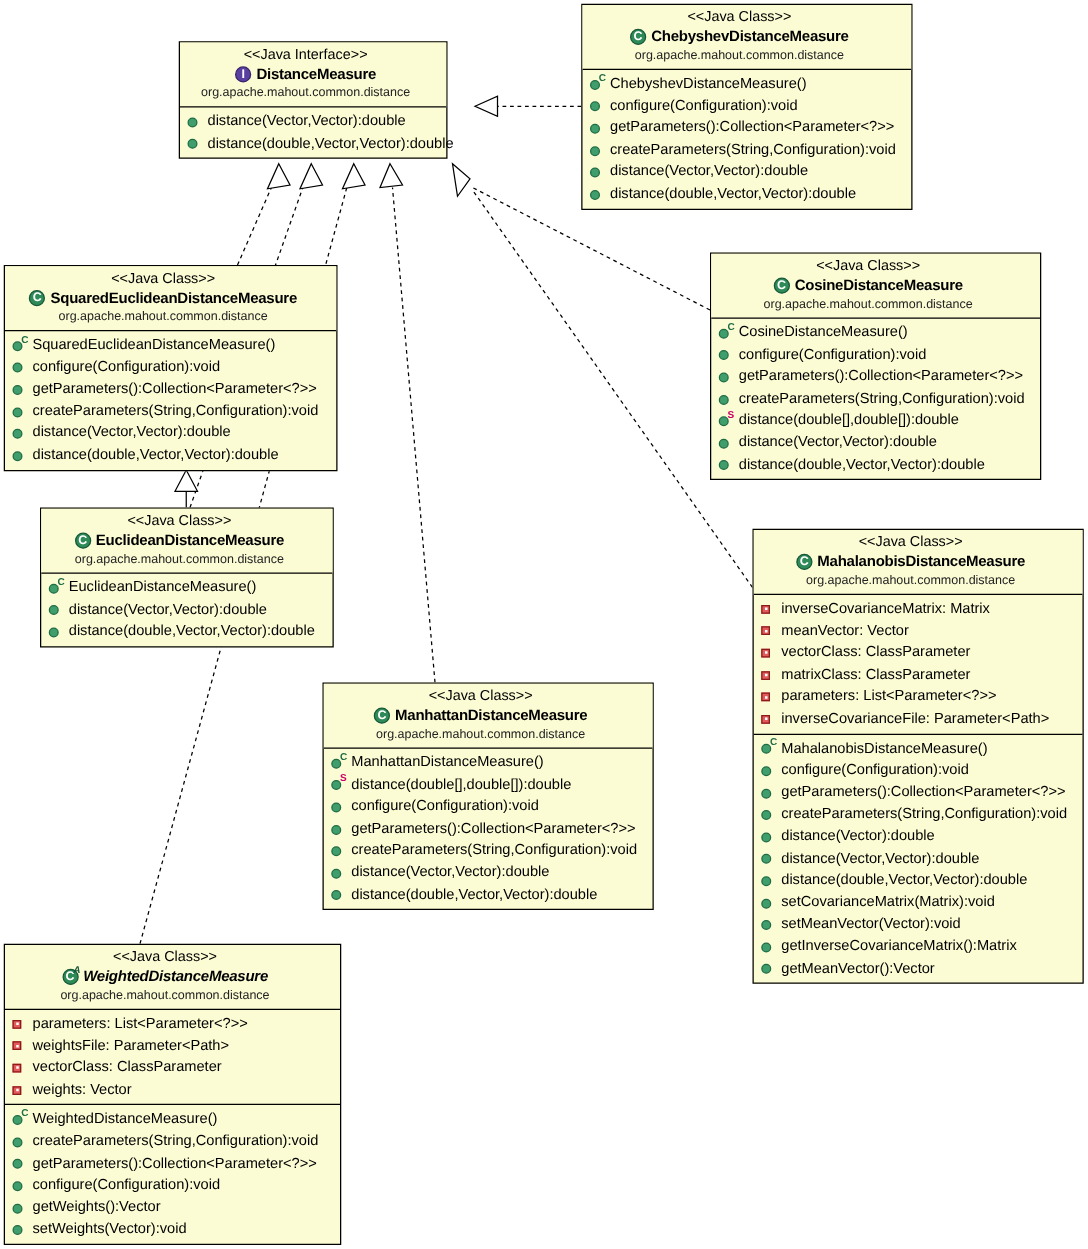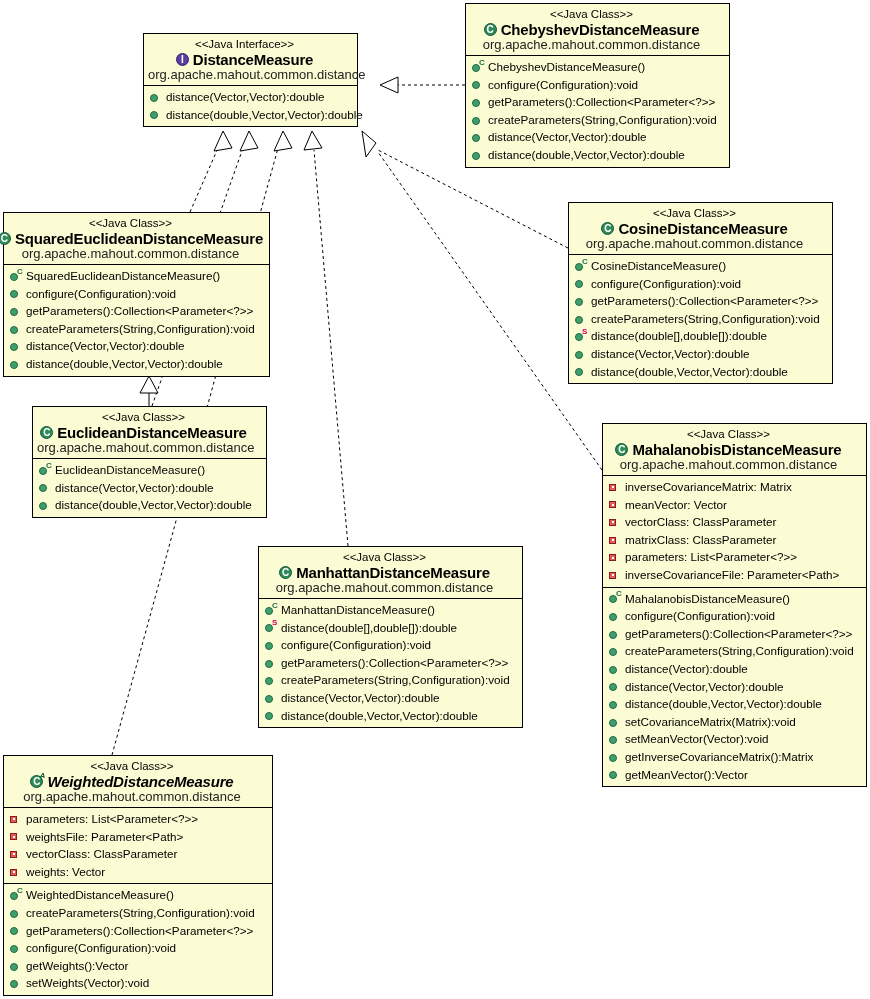--- a/index.html
+++ b/index.html
@@ -50,30 +50,30 @@
   }
   .cname-row {
     line-height: 17px;
     white-space: nowrap;
     display: flex;
     align-items: center;
     justify-content: center;
     gap: 2px;
   }
   .cname {
-    font-size: 15px;
+    font-size: 12px;
     font-weight: bold;
     color: #000000;
     letter-spacing: -0.2px;
   }
   .cname.abstract {
     font-style: italic;
   }
   .pkg {
-    font-size: 13px;
+    font-size: 10px;
     color: #222222;
     line-height: 13px;
     white-space: nowrap;
   }
   .compartment {
     padding: 2px 0 3px 0;
   }
   .compartment + .compartment {
     border-top: 1px solid #000000;
   }

